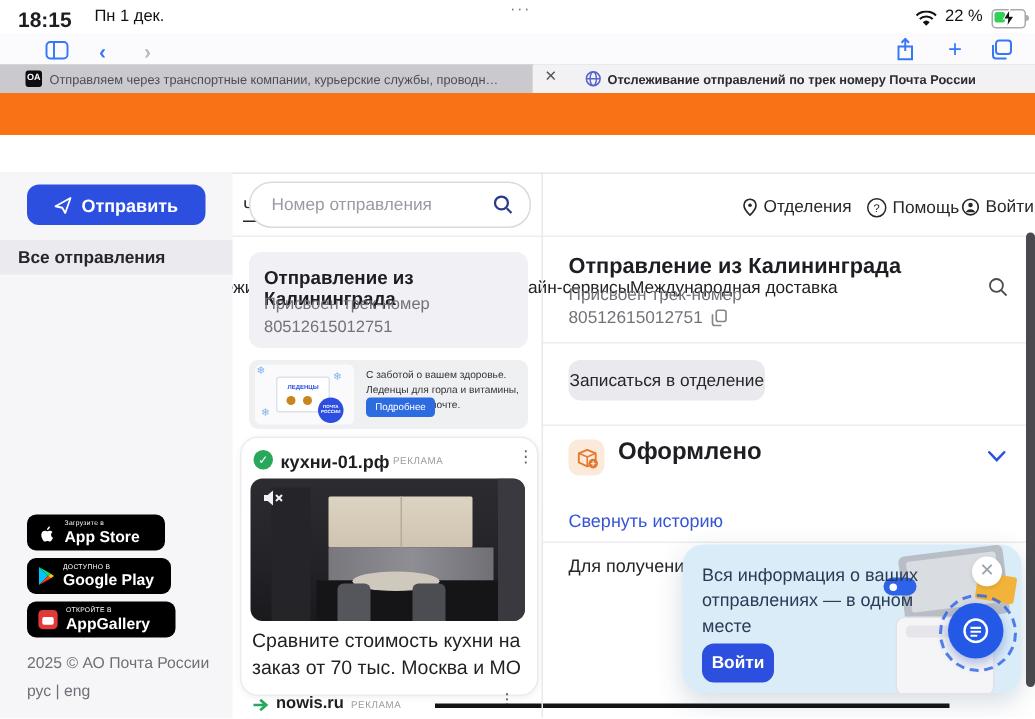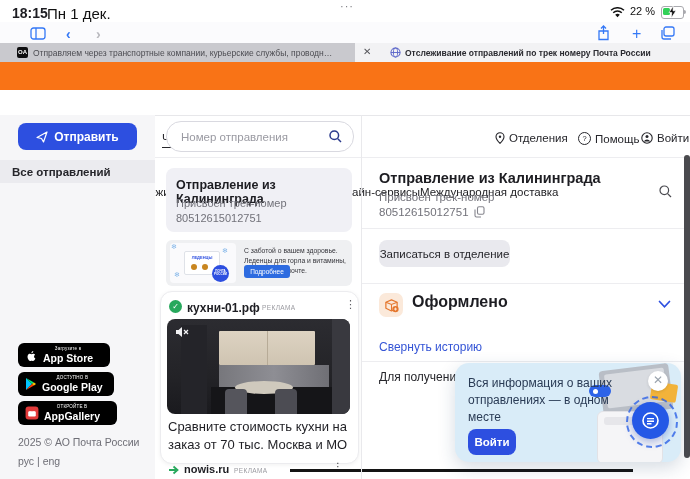--- a/index.html
+++ b/index.html
@@ -5,21 +5,21 @@
   html,body{margin:0;padding:0;}
   body{width:690px;height:479px;overflow:hidden;background:#fff;
        font-family:"Liberation Sans","DejaVu Sans",sans-serif;
        -webkit-font-smoothing:antialiased;color:#1d1d22;position:relative;}
   .abs{position:absolute;}
   .screen{position:relative;width:690px;height:479px;overflow:hidden;background:#fff;}
 
   
   .statusbar{left:0;top:0;width:690px;height:22px;background:#fff;}
   .st-time{left:12px;top:5px;font-size:14px;font-weight:700;}
-  .st-date{left:47px;top:5px;font-size:15px;font-weight:400;color:#111;}
+  .st-date{left:47px;top:5px;font-size:11px;font-weight:400;color:#111;padding-left:16px;}
   .st-dots{left:340px;top:0px;font-size:11px;color:#7c7c82;letter-spacing:1px;}
   .st-batt-label{left:630px;top:5px;font-size:11px;color:#111;}
   .batt{left:661px;top:6px;width:21px;height:11px;border:1px solid #a9a9ae;border-radius:3px;}
   .batt-fill{left:1px;top:1px;width:7px;height:7px;background:#32d158;border-radius:1.5px;position:absolute;}
   .batt-cap{left:684px;top:9.5px;width:2px;height:4px;background:#a9a9ae;border-radius:0 2px 2px 0;}
 
   
   .toolbar{left:0;top:22px;width:690px;height:21px;background:#fbfbfd;}
   .tb-icon{color:#3478f6;}
   .chev{font-size:14px;font-weight:600;line-height:1;}
@@ -55,21 +55,21 @@
   .sidebar{left:0;top:115px;width:155px;height:364px;background:#f6f6f8;}
   .col-divider{left:361px;top:115px;width:1px;height:364px;background:#e9e9ec;}
   .hr{background:#ededf0;height:1px;}
 
   .send-btn{left:18px;top:123px;width:119px;height:27px;background:#2d4fe0;border-radius:8px;color:#fff;
             font-size:12px;font-weight:600;display:flex;align-items:center;justify-content:center;gap:6px;}
   .all-ship{left:0;top:160px;width:155px;height:23px;background:#ebebef;display:flex;align-items:center;}
   .all-ship span{margin-left:12px;font-size:11.5px;font-weight:600;color:#26262b;}
 
   .badge{left:18px;height:24px;background:#000;border-radius:6px;color:#fff;display:flex;align-items:center;padding:0 7px;gap:5px;}
-  .badge .txt{display:flex;flex-direction:column;line-height:1;align-items:center;}
+  .badge .txt{display:flex;flex-direction:column;line-height:1;}
   .badge .t{font-size:4.5px;letter-spacing:.2px;margin-bottom:1.5px;}
   .badge .n{font-size:10.5px;font-weight:700;}
   .foot{left:18px;font-size:10.5px;color:#6e6e76;}
 
   
   .searchfield{left:166px;top:121px;width:186px;height:29px;border:1px solid #d9d9e0;border-radius:15px;background:#fff;}
   .searchfield input{position:absolute;left:12px;top:1px;width:140px;height:25px;border:none;outline:none;
                      font-size:11.5px;font-family:inherit;color:#1d1d22;background:transparent;}
   .searchfield input::placeholder{color:#9a9aa2;}
 
@@ -272,21 +272,21 @@
   </div>
 
   <div class="abs sidebar"></div>
   <div class="abs send-btn">
     <svg width="12" height="12" viewBox="0 0 12 12">
       <path d="M1 6.5 L11 1 L7.5 11 L5.5 7.5 Z" fill="none" stroke="#fff" stroke-width="1.2" stroke-linejoin="round"></path>
     </svg>
     <span>Отправить</span>
   </div>
   <div class="abs all-ship">
-    <span>Все отправлений</span>
+    <span>Все отправления</span>
   </div>
 
   <div class="abs badge" style="top:343px;width:78px;">
     <svg width="13" height="15" viewBox="0 0 24 26">
       <path fill="#fff" d="M16.7 14.8c0-2.2 1.8-3.2 1.9-3.3-1-1.5-2.6-1.7-3.2-1.7-1.4-.1-2.7.8-3.3.8-.7 0-1.8-.8-3-.8-1.5 0-2.9.9-3.7 2.2-1.6 2.7-.4 6.8 1.1 9 .7 1.1 1.6 2.3 2.8 2.2 1.1 0 1.5-.7 2.9-.7s1.7.7 2.9.7c1.2 0 2-1.1 2.7-2.2.9-1.3 1.2-2.5 1.2-2.6 0 0-2.3-.9-2.3-3.6zM14.4 7.6c.6-.8 1-1.8.9-2.9-.9 0-2 .6-2.6 1.4-.6.7-1.1 1.8-.9 2.8 1 .1 2-.5 2.6-1.3z"></path>
     </svg>
     <span class="txt">
       <span class="t">Загрузите в</span>
       <span class="n">App Store</span>
     </span>

